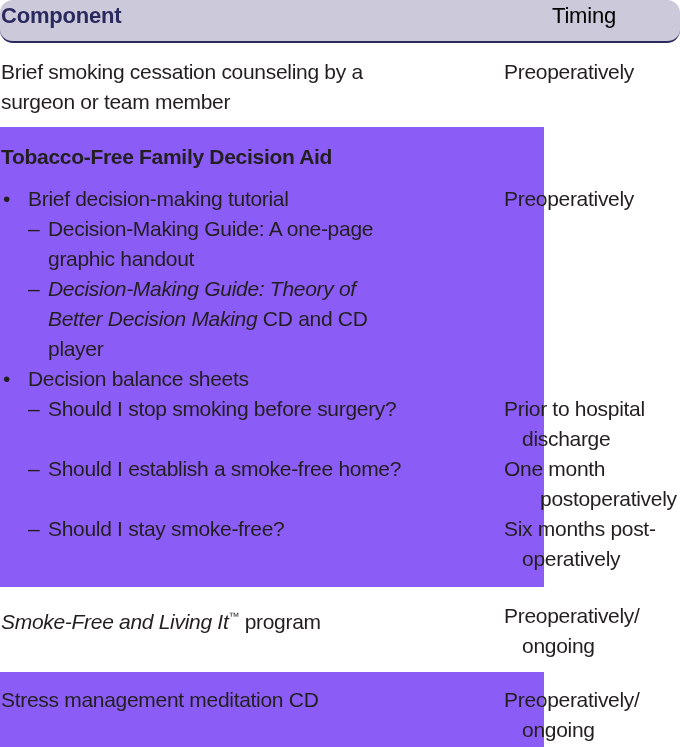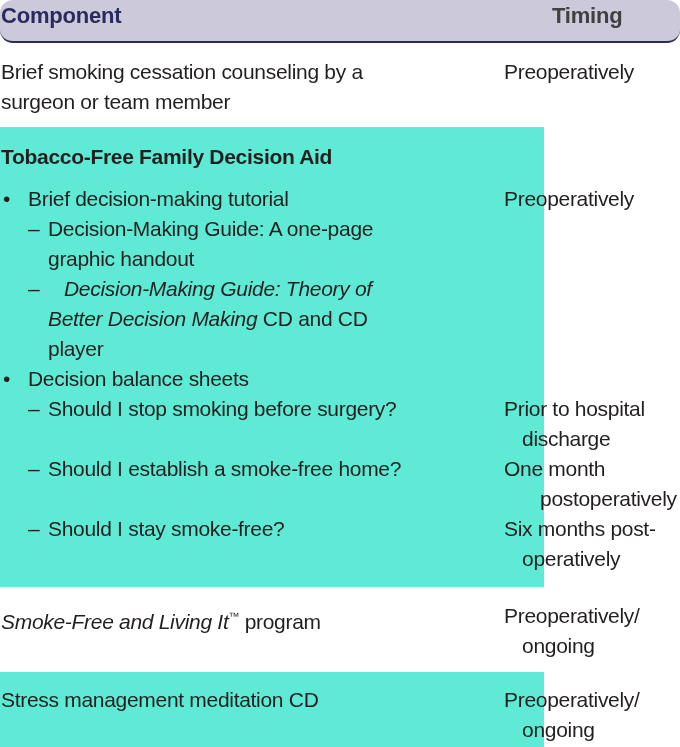--- a/index.html
+++ b/index.html
@@ -38,30 +38,30 @@
       font-size: 22px;
       font-weight: bold;
       color: #2b2a5e;
       letter-spacing: -0.2px;
     }
     .header .h-time {
       position: absolute;
       left: 552px;
       top: 3px;
       font-size: 22px;
-      font-weight: bold;
-      color: #404040;
+      font-weight: normal;
+      color: #000000;
       letter-spacing: -0.2px;
     }
     .row {
       position: absolute;
       left: 0;
       width: 544px;
     }
-    .row.shaded { background: #5eead4; }
+    .row.shaded { background: #8b5cf6; }
     .line {
       position: absolute;
       font-size: 21px;
       line-height: 30px;
       white-space: nowrap;
       letter-spacing: -0.3px;
     }
     .bold { font-weight: bold; }
     .ital { font-style: italic; }
     .bullet-glyph, .dash-glyph {
@@ -92,21 +92,21 @@
 
     <span class="bullet-glyph" style="left:3px;top:57px;">•</span>
     <span class="line" style="left:28px;top:57px;">Brief decision-making tutorial</span>
     <span class="line" style="left:504px;top:57px;">Preoperatively</span>
 
     <span class="dash-glyph" style="left:28px;top:87px;">–</span>
     <span class="line" style="left:48px;top:87px;">Decision-Making Guide: A one-page</span>
     <span class="line" style="left:48px;top:117px;">graphic handout</span>
 
     <span class="dash-glyph" style="left:28px;top:147px;">–</span>
-    <span class="line ital" style="left:48px;top:147px;margin-left:16px;">Decision-Making Guide: Theory of</span>
+    <span class="line ital" style="left:48px;top:147px;">Decision-Making Guide: Theory of</span>
     <span class="line" style="left:48px;top:177px;"><span class="ital">Better Decision Making</span><span> CD and CD</span></span>
     <span class="line" style="left:48px;top:207px;">player</span>
 
     <span class="bullet-glyph" style="left:3px;top:237px;">•</span>
     <span class="line" style="left:28px;top:237px;">Decision balance sheets</span>
 
     <span class="dash-glyph" style="left:28px;top:267px;">–</span>
     <span class="line" style="left:48px;top:267px;">Should I stop smoking before surgery?</span>
     <span class="line" style="left:504px;top:267px;">Prior to hospital</span>
     <span class="line" style="left:522px;top:297px;">discharge</span>

